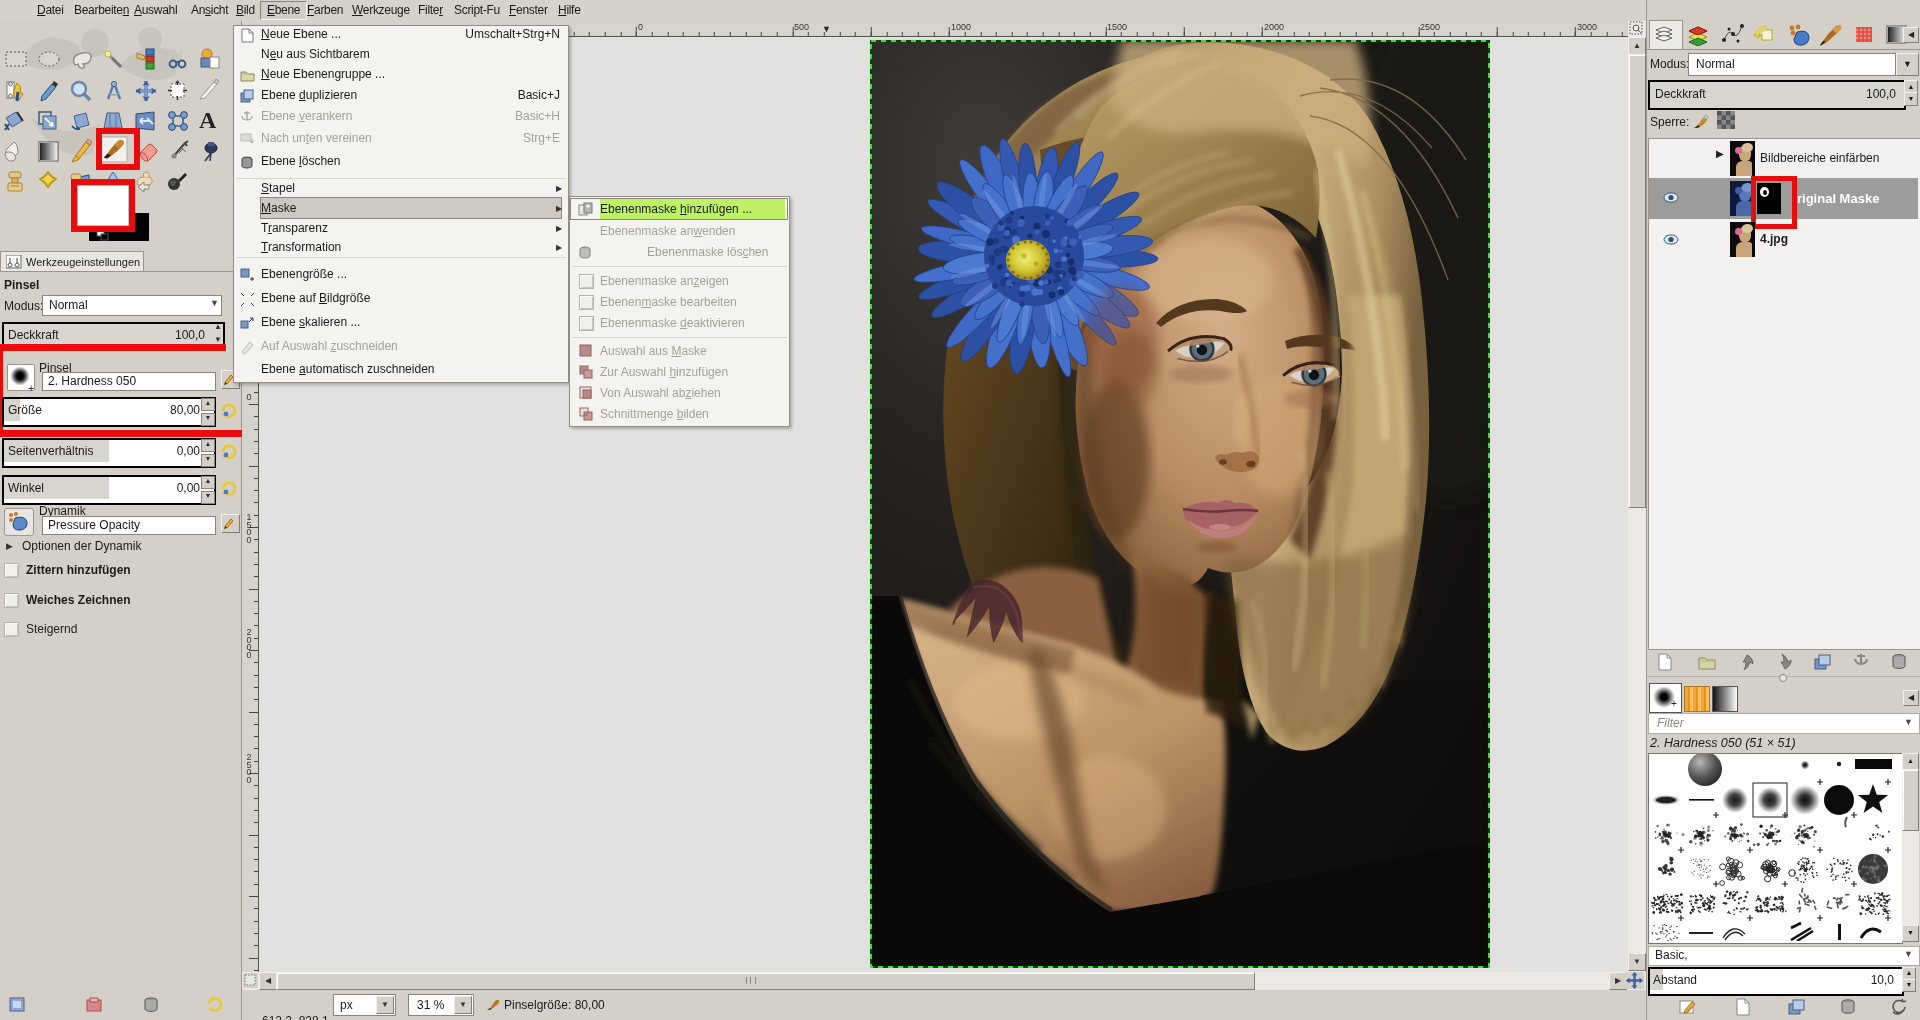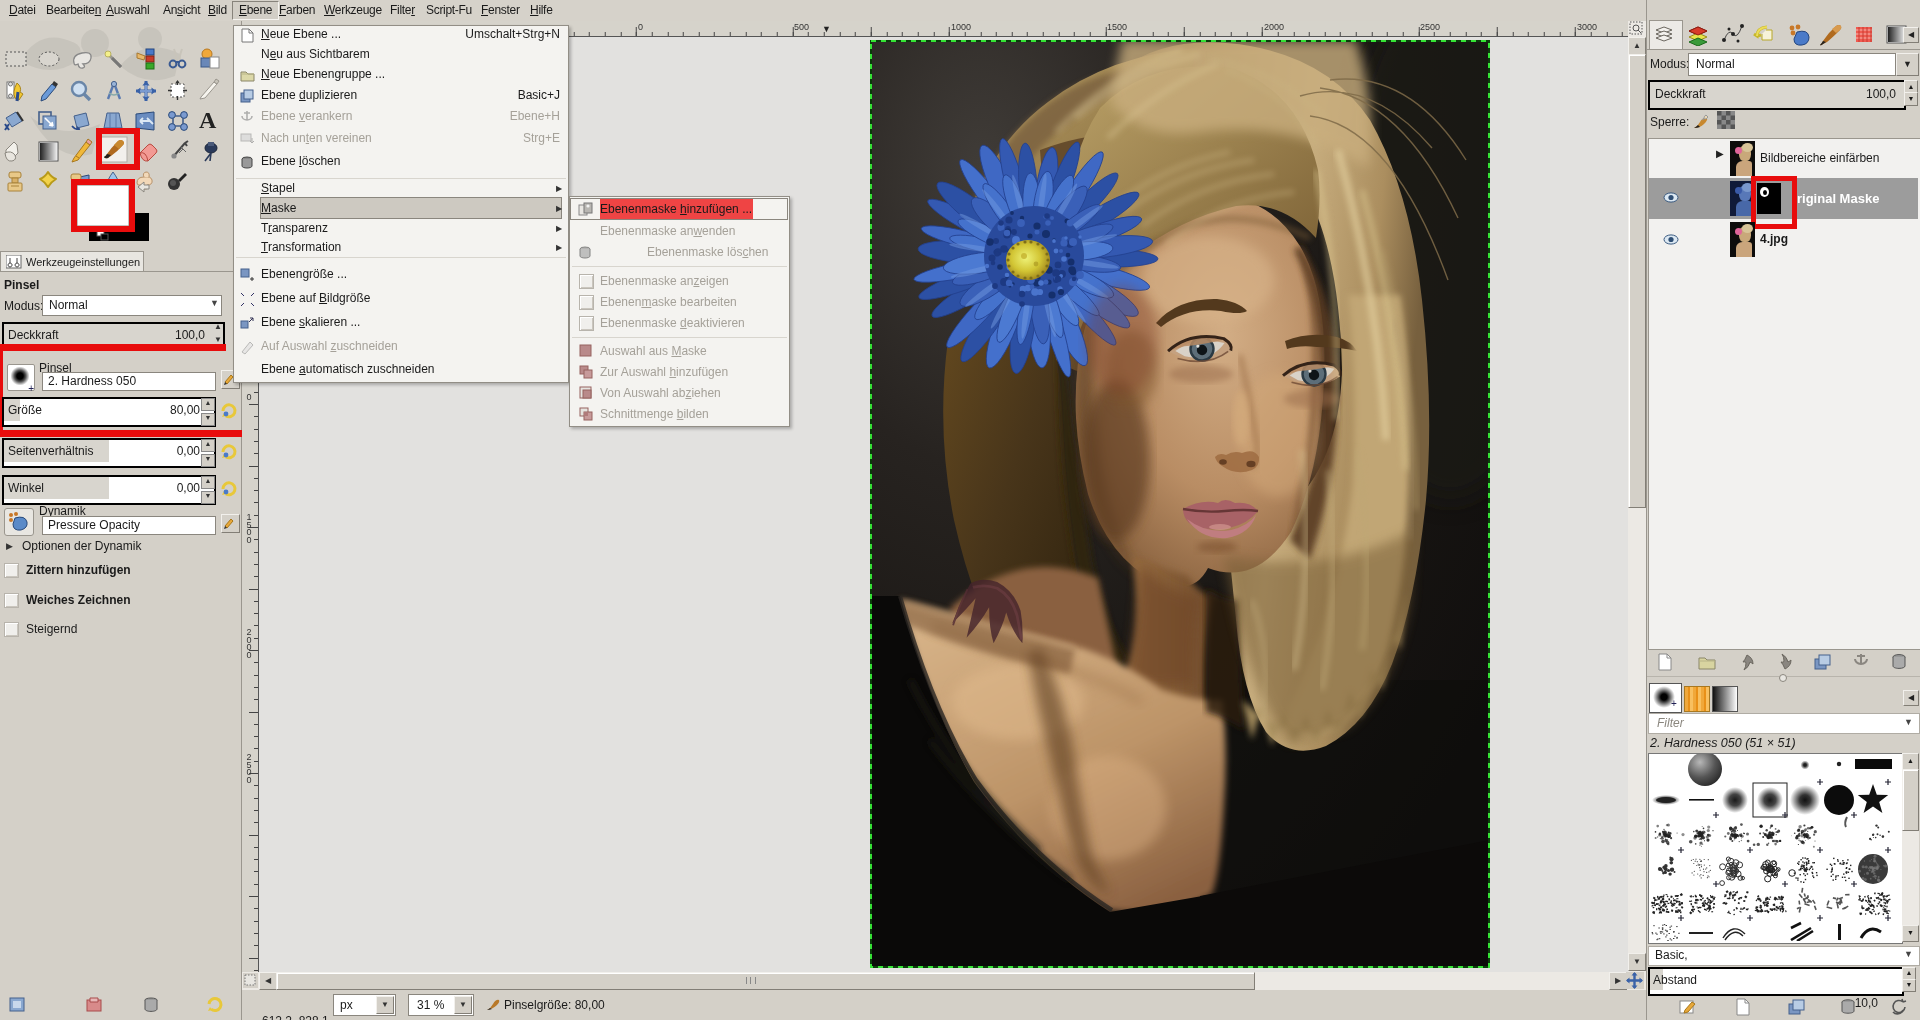--- a/index.html
+++ b/index.html
@@ -4,21 +4,21 @@
 <style>
   html,body{margin:0;padding:0;}
   body{width:1920px;height:1020px;overflow:hidden;position:relative;
        font-family:"Liberation Sans", sans-serif;font-size:12px;color:#1a1a1a;
        background:#d4d0c8;}
   .abs{position:absolute;}
   u{text-decoration:underline;}
   .dis{color:#a5a199;}
   
   #menubar{left:0;top:0;width:1646px;height:21px;background:#d6d2ca;border-bottom:1px solid #a8a49c;letter-spacing:-0.3px;}
-  .mitem{position:absolute;top:2px;height:17px;line-height:17px;padding:0 6px;}
+  .mitem{position:absolute;top:2px;height:17px;line-height:17px;padding:0 6px;margin-left:28px;}
   .mpressed{background:#d2cec6;border:1px solid;border-color:#87837b #f6f4f0 #f6f4f0 #87837b;}
   
   #toolbox{left:0;top:21px;width:241px;height:999px;background:#d4d0c8;border-right:1px solid #9a968e;}
   
   #canvaswrap{left:242px;top:21px;width:1386px;height:951px;background:#e2e1df;}
   #hruler{position:absolute;left:0;top:0;width:1386px;height:15px;background:#d6d3cb;border-bottom:1px solid #555;}
   #vruler{position:absolute;left:0;top:15px;width:16px;height:936px;background:#d6d3cb;border-right:1px solid #555;}
   .rnum{position:absolute;font-size:9px;color:#333;top:1px;}
   .vnum{position:absolute;font-size:9px;color:#333;left:3px;line-height:7.5px;text-align:center;width:8px;}
   .sbthumb{background:#d4d0c8;border:1px solid;border-color:#f2f0ec #827e76 #827e76 #f2f0ec;box-shadow:inset 1px 1px 0 #fff;}
@@ -2084,21 +2084,21 @@
   </div>
   
   <div class="abs entry" style="left:1px;top:946px;width:270px;height:18px;border-color:#b0aca4;">
     <span style="position:absolute;left:6px;top:1px;">Basic,</span>
     <span style="position:absolute;right:6px;top:2px;color:#444;font-size:9px;">▼</span>
   </div>
   
   <div class="abs blackbox" style="left:1px;top:967px;width:252px;height:25px;background:#fff;">
     <div style="position:absolute;left:0;top:0;width:13px;height:21px;background:#d8d5ce;"></div>
     <span style="position:absolute;left:3px;top:4px;">Abstand</span>
-    <span style="position:absolute;right:24px;top:4px;margin-top:23px;">10,0</span>
+    <span style="position:absolute;right:8px;top:4px;">10,0</span>
   </div>
   <div class="abs" style="left:255px;top:967px;width:14px;height:25px;">
     <div class="btn3d" style="position:absolute;top:0;width:12px;height:11px;font-size:7px;text-align:center;line-height:10px;">▲</div>
     <div class="btn3d" style="position:absolute;bottom:0;width:12px;height:11px;font-size:7px;text-align:center;line-height:10px;">▼</div>
   </div>
   
   <svg class="abs" style="left:32px;top:998px;" width="20" height="18">
       <rect x="1" y="3" width="13" height="12" fill="#fff" stroke="#888"></rect>
       <path d="M6 12 L13 4 l3 2 -7 8 -4 1z" fill="#e8a83a" stroke="#a8781a"></path>
     </svg>
@@ -2129,21 +2129,21 @@
 </div>
 
 <div id="menu1" class="abs menu" style="left:233px;top:25px;width:334px;height:356px;">
   <div class="mrow" style="top:-2px;left:27px;"><u>N</u>eue Ebene ...</div>
   <div class="mrow" style="top:-2px;left:auto;right:8px;">Umschalt+Strg+N</div>
   <div class="mrow" style="top:18px;left:27px;">N<u>e</u>u aus Sichtbarem</div>
   <div class="mrow" style="top:38px;left:27px;"><u>N</u>eue Ebenengruppe ...</div>
   <div class="mrow" style="top:59px;left:27px;">Ebene <u>d</u>uplizieren</div>
   <div class="mrow" style="top:59px;left:auto;right:8px;">Basic+J</div>
   <div class="mrow dis" style="top:80px;left:27px;">Ebene <u>v</u>erankern</div>
-  <div class="mrow dis" style="top:80px;left:auto;right:8px;">Ebene+H</div>
+  <div class="mrow dis" style="top:80px;left:auto;right:8px;">Basic+H</div>
   <div class="mrow dis" style="top:102px;left:27px;">Nach un<u>t</u>en vereinen</div>
   <div class="mrow dis" style="top:102px;left:auto;right:8px;">Strg+E</div>
   <div class="mrow" style="top:125px;left:27px;">Ebene <u>l</u>öschen</div>
   <div class="msep" style="top:152px;width:330px;"></div>
   <div class="mrow" style="top:152px;left:27px;"><u>S</u>tapel</div>
   <div class="mrow" style="top:172px;left:27px;width:300px;background:#cdc9c1;outline:1px solid #8a867e;"><span style="padding-left:0px;"><u>M</u>aske</span></div>
   <div class="mrow" style="top:192px;left:27px;">T<u>r</u>ansparenz</div>
   <div class="mrow" style="top:211px;left:27px;"><u>T</u>ransformation</div>
   <div class="arr" style="position:absolute;top:158px;left:322px;">▶</div>
   <div class="arr" style="position:absolute;top:178px;left:322px;">▶</div>
@@ -2190,21 +2190,21 @@
   <div class="mico" style="top:290px;left:6px;"><svg width="15" height="15">
         <rect x="1" y="5" width="7" height="7" fill="#7a96c2" stroke="#44608c"></rect>
         <path d="M9 6l4-4M13 2h-3M13 2v3" stroke="#335" fill="none"></path>
       </svg></div>
   <div class="mico" style="top:314px;left:6px;"><svg width="15" height="15" opacity="0.55">
         <path d="M2 12L10 2l3 3-8 9z" fill="#ddd" stroke="#888"></path>
         <path d="M10 2l3 3" stroke="#888"></path>
       </svg></div>
 </div>
 <div id="menu2" class="abs menu" style="left:569px;top:196px;width:219px;height:229px;">
-  <div class="mrow" style="top:2px;left:30px;width:153px;background:#ef4444;"><span>Ebenenmaske <u>h</u>inzufügen ...</span></div>
+  <div class="mrow" style="top:2px;left:30px;width:185px;background:#bef264;"><span>Ebenenmaske <u>h</u>inzufügen ...</span></div>
   <div style="position:absolute;top:2px;left:1px;width:216px;height:20px;outline:1px solid #8a867e;"></div>
   <div class="mrow dis" style="top:24px;left:30px;">Ebenenmaske an<u>w</u>enden</div>
   <div class="mrow dis" style="top:45px;left:30px;margin-left:47px;">Ebenenmaske lös<u>c</u>hen</div>
   <div class="msep" style="top:69px;width:215px;"></div>
   <div class="mrow dis" style="top:74px;left:30px;">Ebenenmaske an<u>z</u>eigen</div>
   <div class="mrow dis" style="top:95px;left:30px;">Ebenen<u>m</u>aske bearbeiten</div>
   <div class="mrow dis" style="top:116px;left:30px;">Ebenenmaske <u>d</u>eaktivieren</div>
   <div class="msep" style="top:140px;width:215px;"></div>
   <div class="mrow dis" style="top:144px;left:30px;">Auswahl aus <u>M</u>aske</div>
   <div class="mrow dis" style="top:165px;left:30px;">Zur Auswahl <u>h</u>inzufügen</div>

